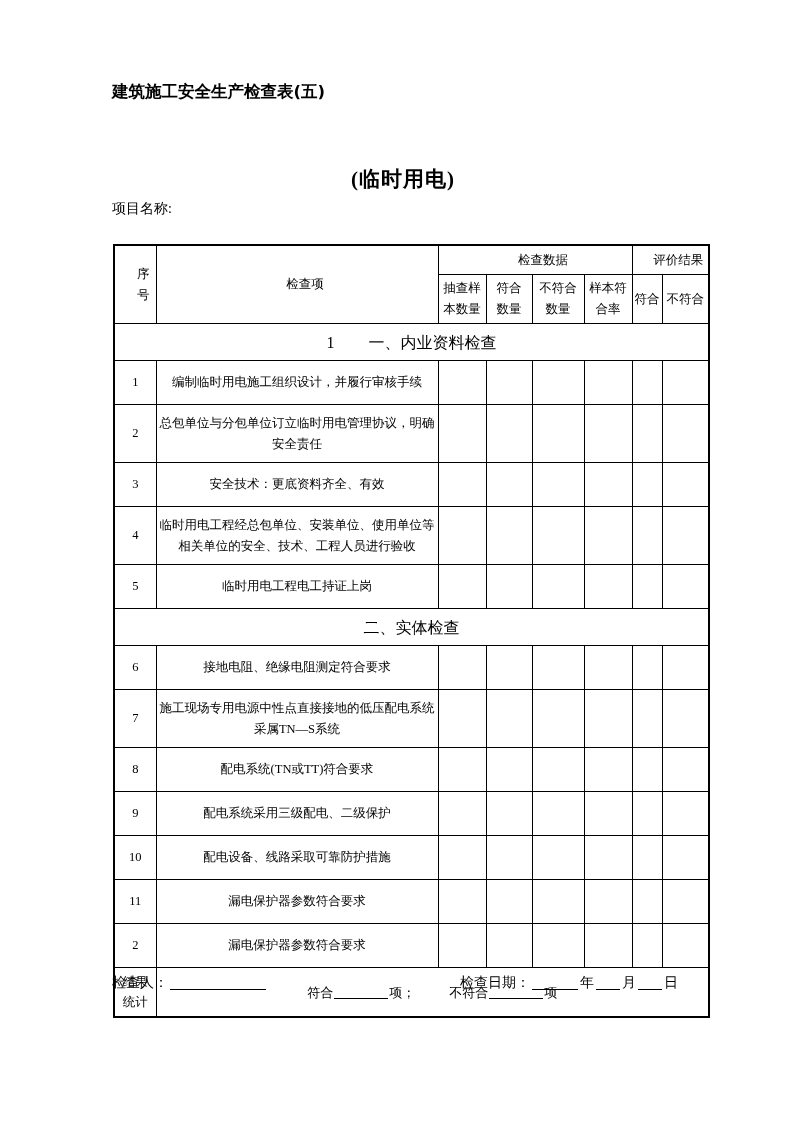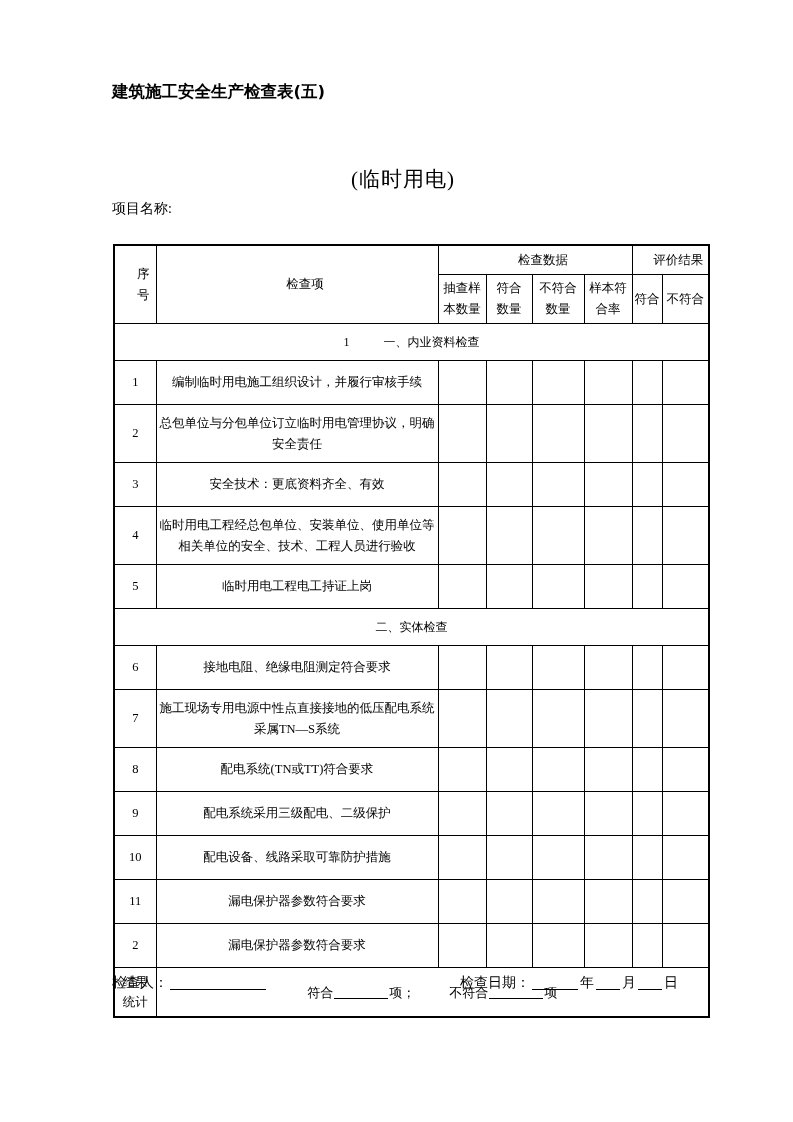--- a/index.html
+++ b/index.html
@@ -54,20 +54,21 @@
   .sub-title {
     position: absolute;
     left: 113px;
     top: 164px;
     width: 580px;
     text-align: center;
     font-family: "Liberation Serif", "DejaVu Serif", serif;
     font-size: 21px;
     line-height: 30px;
     letter-spacing: 1px;
+    font-weight: bold;
   }
 
   .project-name {
     position: absolute;
     left: 112px;
     top: 199px;
     font-size: 14px;
     line-height: 20px;
     white-space: nowrap;
     text-align: right;
@@ -121,21 +122,21 @@
   }
   .hdr-seq .stack { line-height: 21px; }
   .hdr-item { height: 76px; margin-top: 44px; }
   .hdr-group { height: 28px; }
   .hdr-sub { height: 48px; }
   .hdr-sub .stack { line-height: 21px; }
 
   .section-row td {
     height: 36px;
     text-align: center;
-    font-size: 12px;
+    font-size: 16px;
   }
   .section-row .gap { display: inline-block; width: 34px; }
 
   .row-1 td { height: 43px; }
   .row-2 td { height: 57px; }
 
   td.seq { font-size: 12.5px; }
   td.item {
     text-align: left;
     padding: 0 9px 0 9px;

